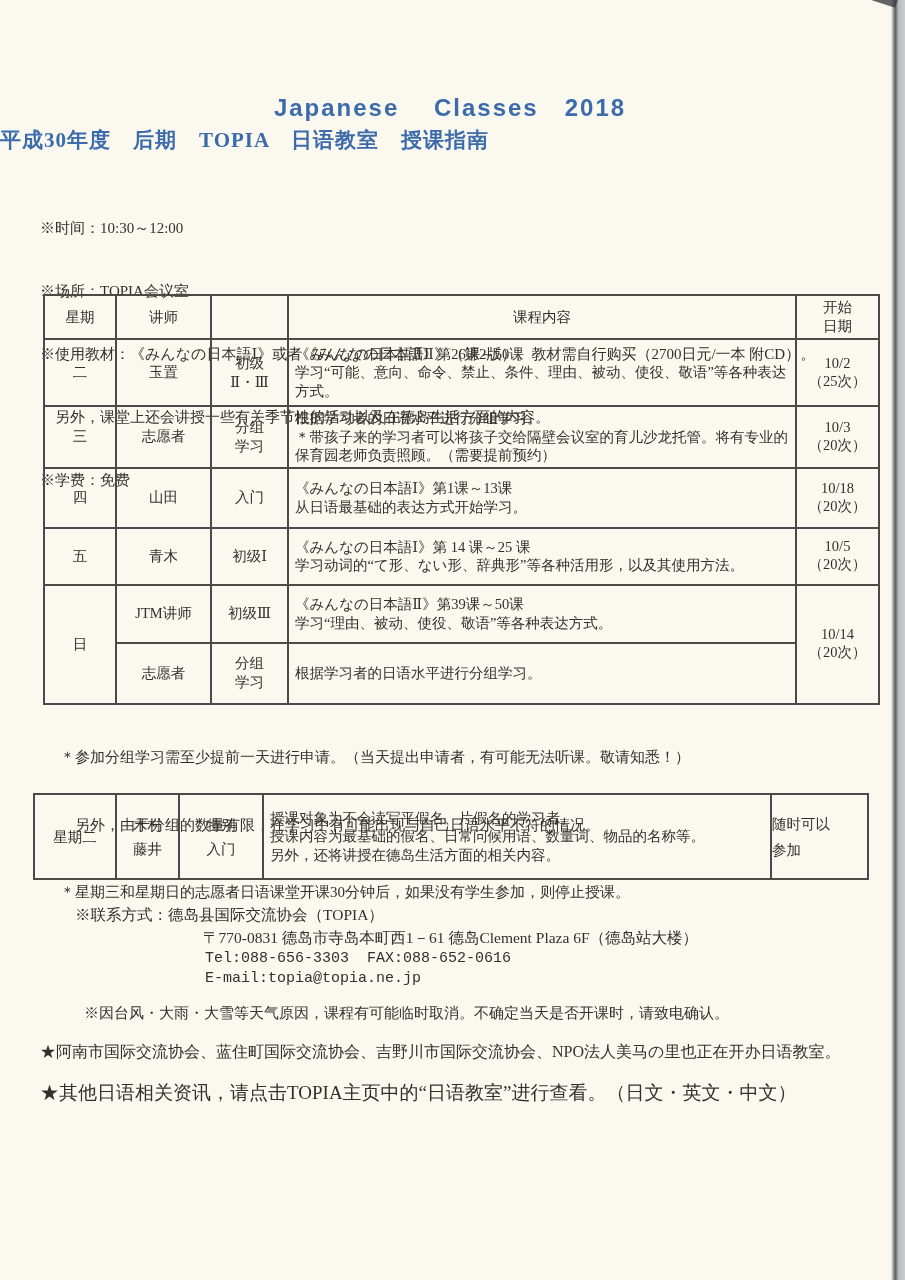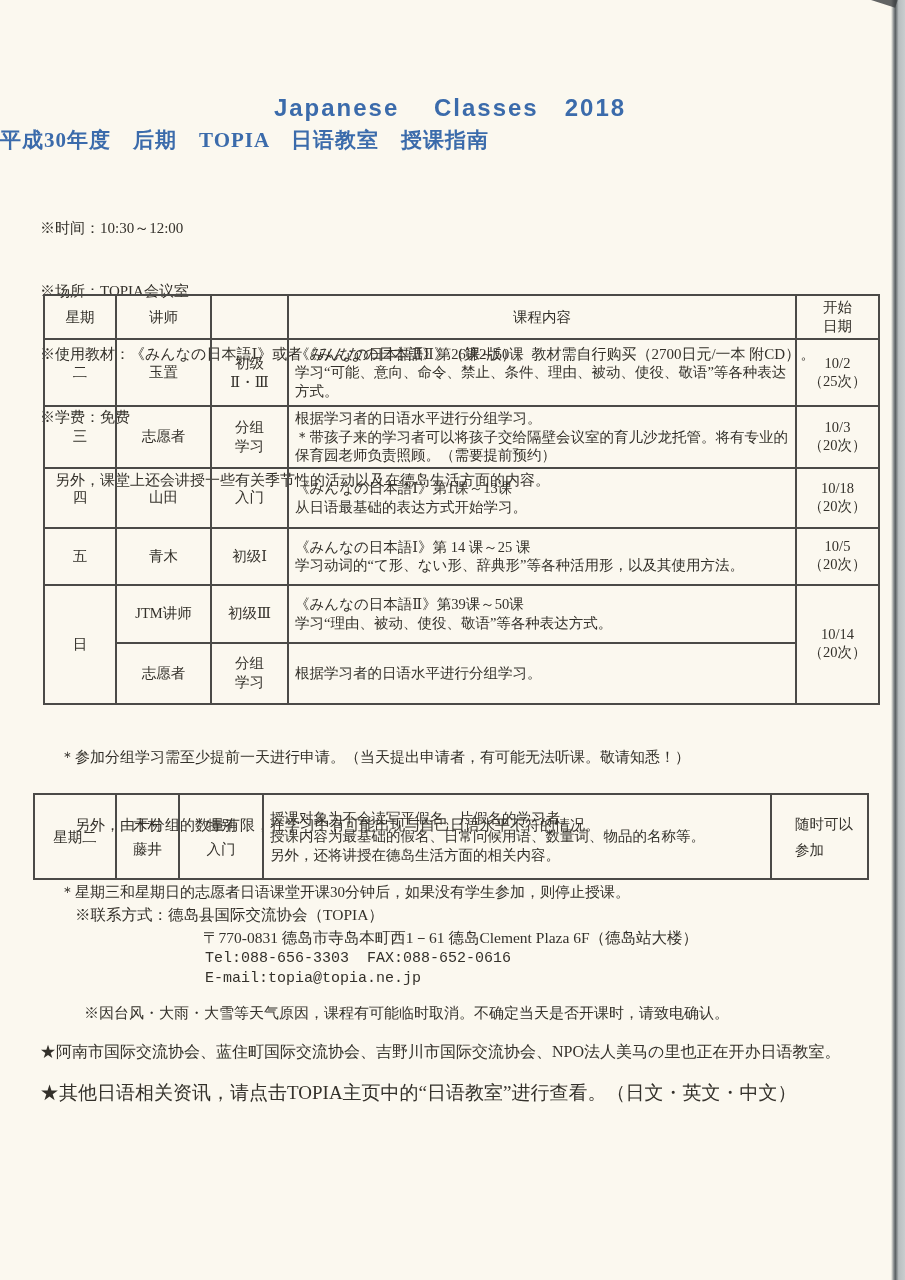--- a/index.html
+++ b/index.html
@@ -50,21 +50,21 @@
   table.sched td {
     border: 2px solid #4b4a47;
     vertical-align: middle;
     padding: 2px 6px;
     white-space: pre-line;
   }
   td.cc { text-align: center; padding: 2px 2px; }
   td.content { text-align: left; line-height: 18.5px; padding: 3px 9px; border-radius: 15px; }
   .t1 { left: 33px; top: 294px; width: 835px; margin-left: 10px; }
   .t2 { left: 33px; top: 793px; width: 834px; }
-  .t2 td.date2 { text-align: left; padding-left: 23px; line-height: 26px; }
+  .t2 td.date2 { text-align: left; padding-left: 0; line-height: 26px; }
   .t2 td.cc { line-height: 24px; }
   .notes {
     position: absolute; left: 60px; top: 701px;
     font-size: 15px; line-height: 22.5px; white-space: pre;
   }
   .contact-label { position: absolute; left: 75px; top: 905px; font-size: 15.5px; white-space: pre; }
   .contact-address { position: absolute; left: 203px; top: 928px; font-size: 15.5px; white-space: pre; }
   .contact-telfax {
     position: absolute; left: 205px; top: 950px; font-size: 15px; white-space: pre;
     font-family: "Liberation Mono", "DejaVu Sans Mono", monospace;
@@ -82,22 +82,22 @@
 
 <div class="paper">
 
   <div class="title-en">Japanese    Classes   2018</div>
   <div class="title-zh">平成30年度　后期　TOPIA　日语教室　授课指南</div>
 
   <div class="intro">
     <div>※时间：10:30～12:00</div>
     <div>※场所：TOPIA会议室</div>
     <div>※使用教材：《みんなの日本語Ⅰ》或者《みんなの日本語Ⅱ》（第2版）。教材需自行购买（2700日元/一本 附CD）。</div>
+    <div>　另外，课堂上还会讲授一些有关季节性的活动以及在德岛生活方面的内容。</div>
     <div>※学费：免费</div>
-    <div>　另外，课堂上还会讲授一些有关季节性的活动以及在德岛生活方面的内容。</div>
   </div>
 
   <table class="sched t1">
     <colgroup>
       <col style="width:72px">
         <col style="width:95px">
         <col style="width:77px">
         <col style="width:508px">
         <col style="width:83px">
     </colgroup>

